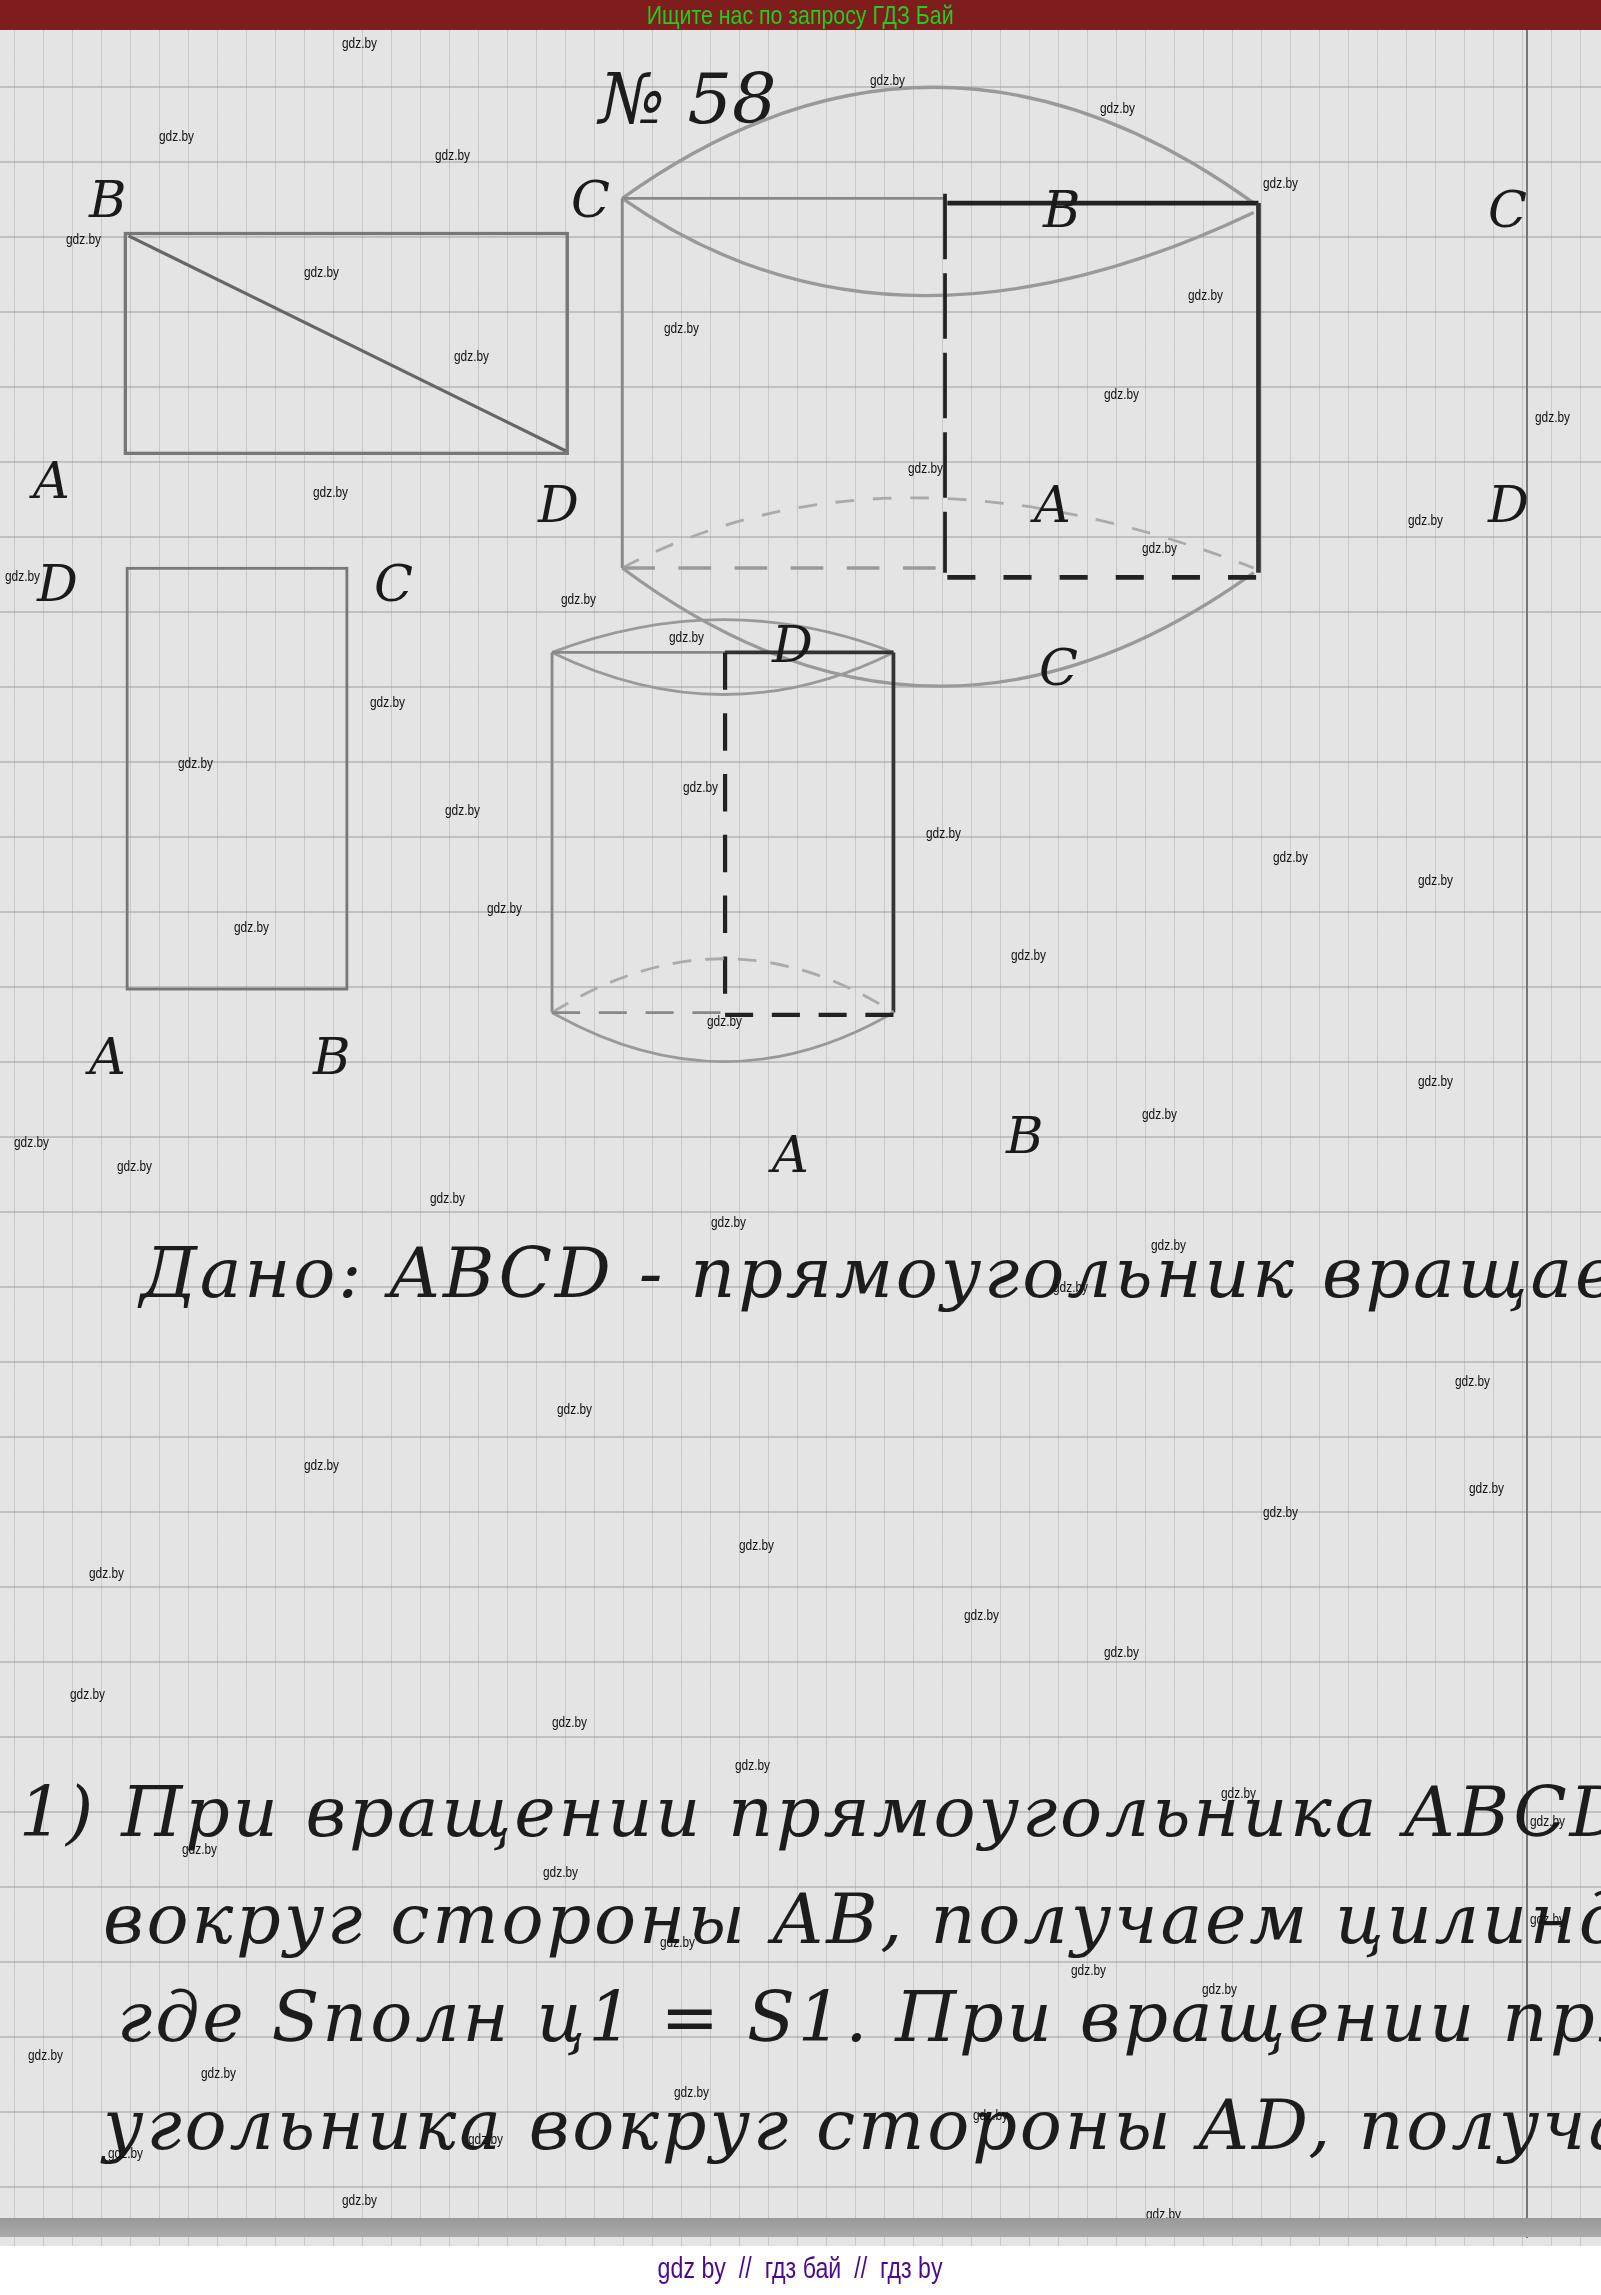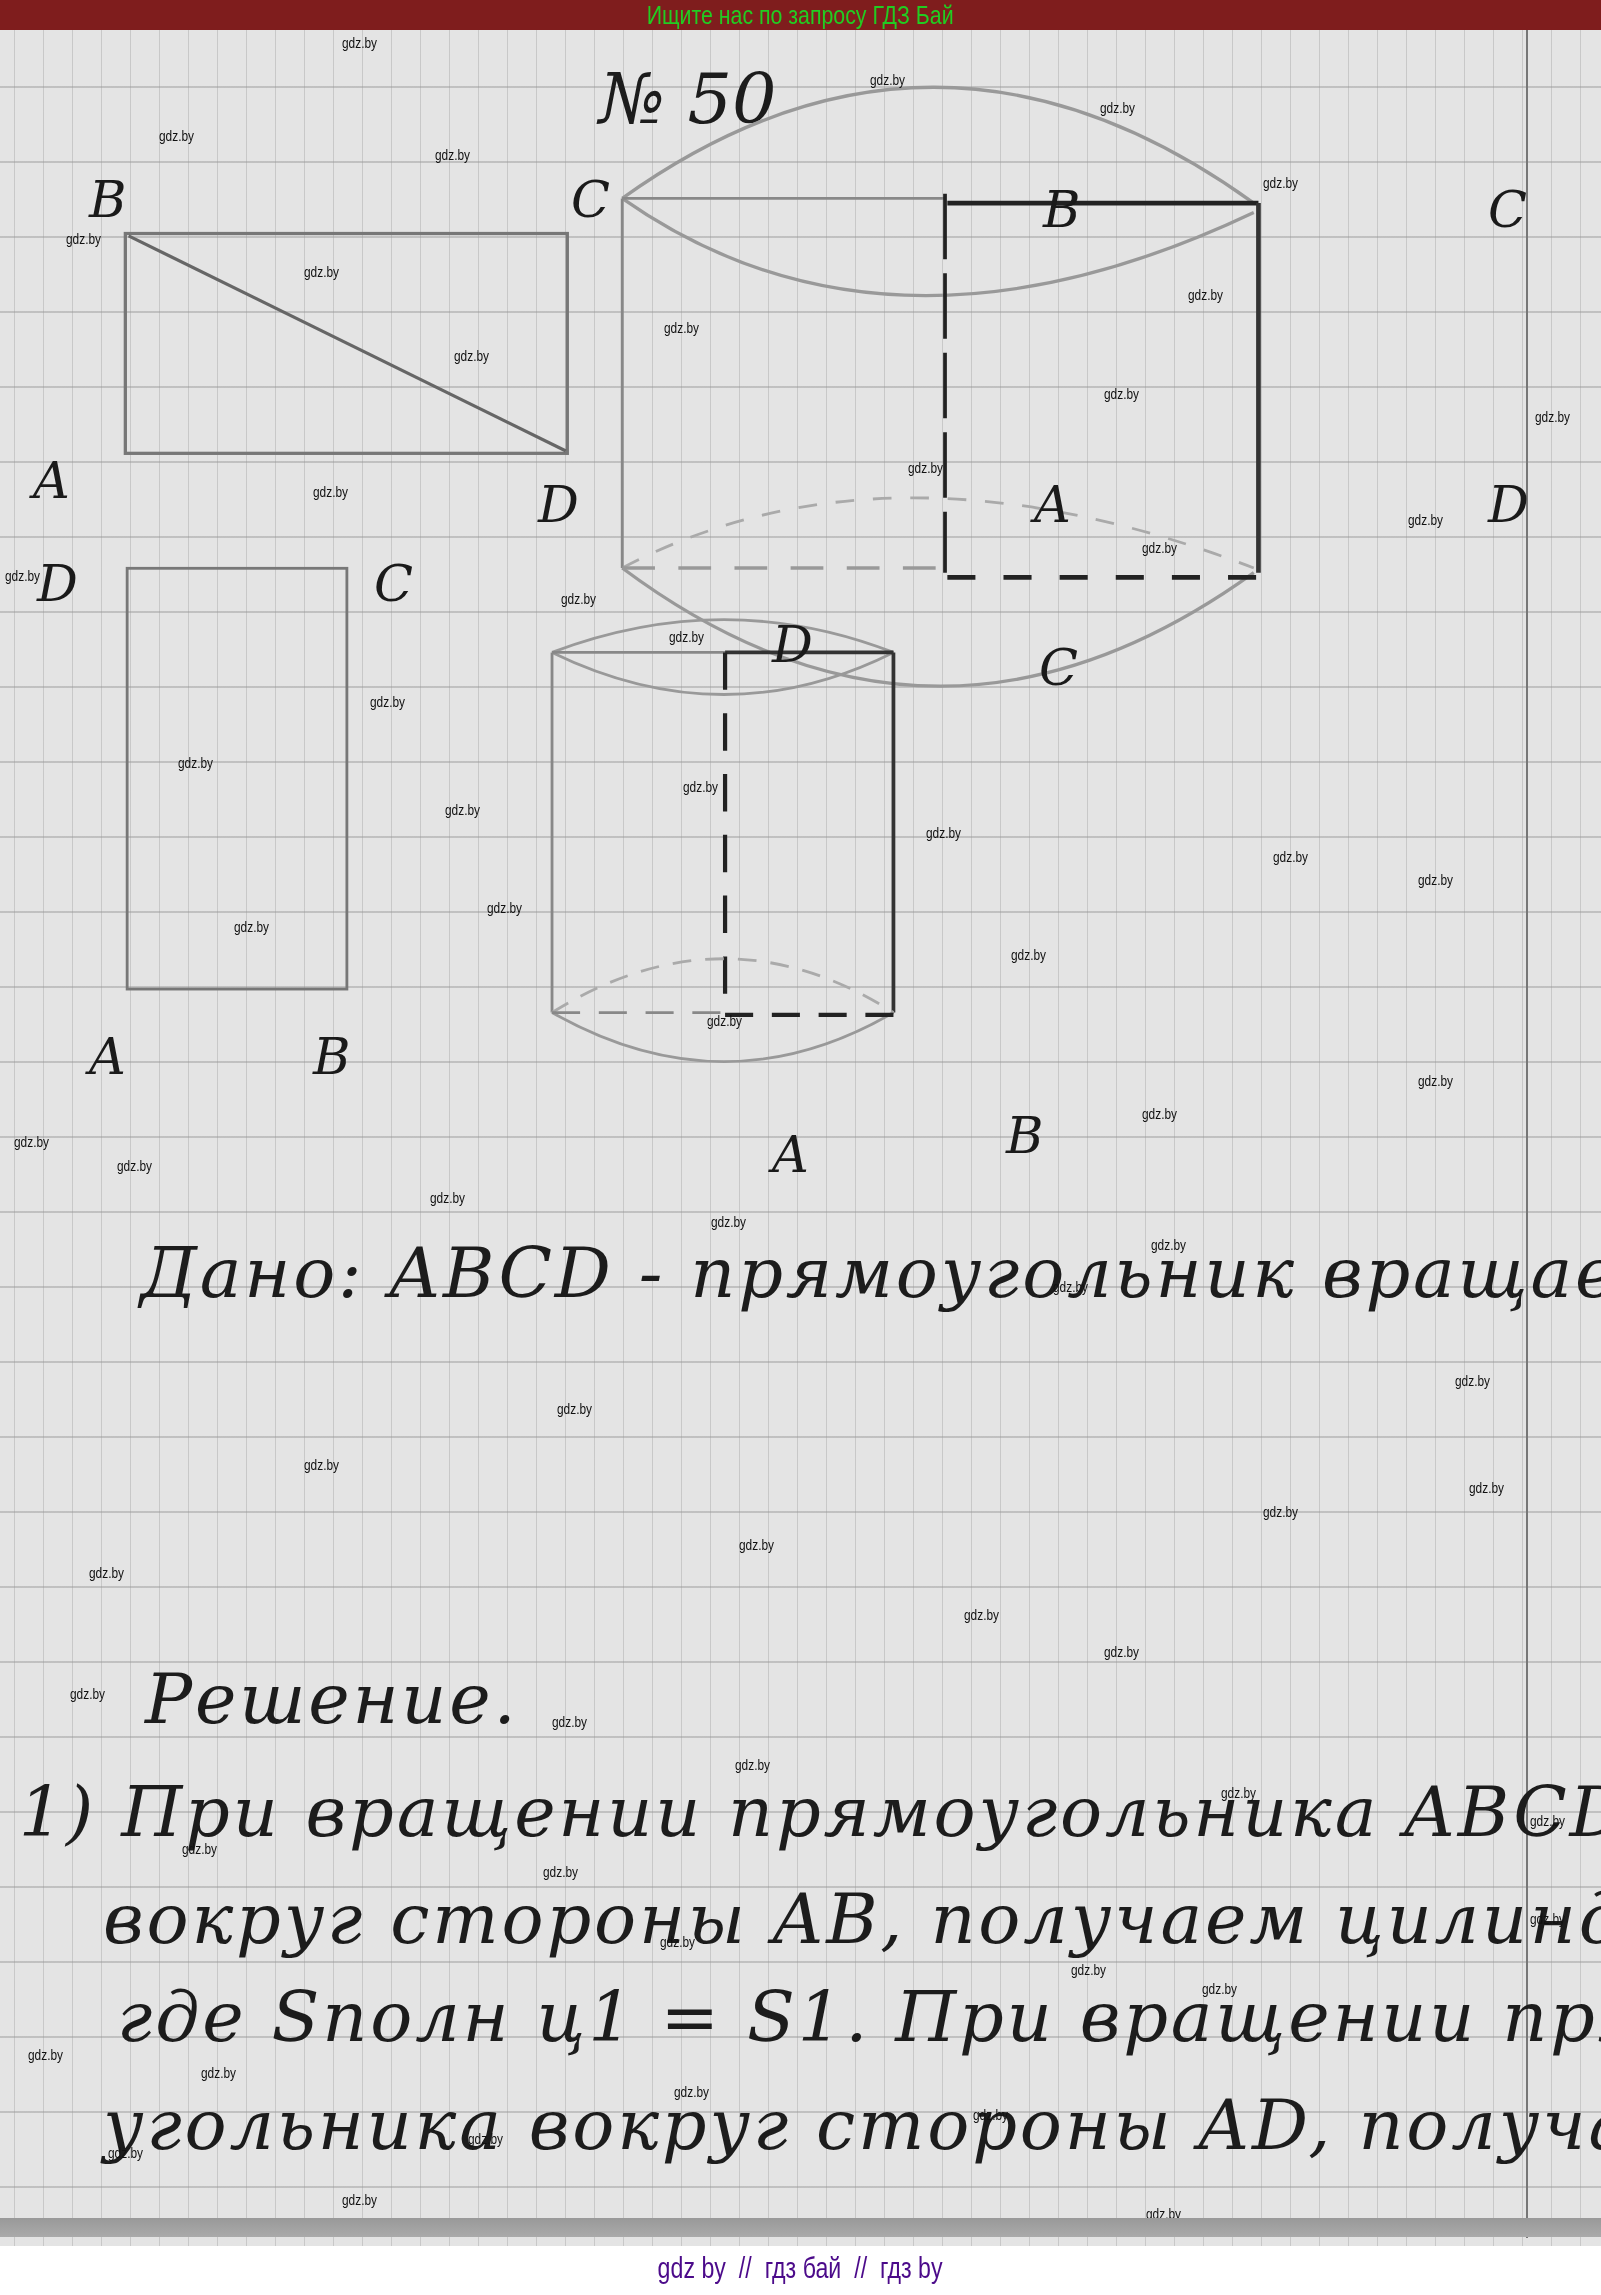--- a/index.html
+++ b/index.html
@@ -27,21 +27,21 @@
 </head>
 <body>
 
 <div class="top-banner">
   <span>Ищите нас по запросу ГДЗ Бай</span>
 </div>
 
 <div class="page">
   <div class="margin-line"></div>
 
-  <div class="hand h-title" style="left:599px;top:28px;">№ 50</div>
+  <div class="hand h-title" style="left:599px;top:28px;">№ 58</div>
 
   <svg class="fig" style="left:0;top:0;" width="608" height="538" viewBox="0 0 1300 1150">
     <rect x="268" y="435" width="945" height="470" fill="none" stroke="#777" stroke-width="7"></rect>
     <line x1="275" y1="440" x2="1210" y2="900" stroke="#666" stroke-width="7"></line>
   </svg>
   <div class="label" style="left:89px;top:140px;">B</div>
   <div class="label" style="left:571px;top:140px;">C</div>
   <div class="label" style="left:33px;top:421px;">A</div>
   <div class="label" style="left:538px;top:445px;">D</div>
 
@@ -83,21 +83,20 @@
     <path d="M30 850 Q400 1060 760 850" fill="none" stroke="#999" stroke-width="6"></path>
     <line x1="30" y1="850" x2="400" y2="850" stroke="#888" stroke-width="6" stroke-dasharray="60 40"></line>
     <line x1="400" y1="855" x2="760" y2="855" stroke="#222" stroke-width="9" stroke-dasharray="60 40"></line>
   </svg>
   <div class="label" style="left:772px;top:585px;">D</div>
   <div class="label" style="left:1039px;top:608px;">C</div>
   <div class="label" style="left:772px;top:1095px;">A</div>
   <div class="label" style="left:1006px;top:1076px;">B</div>
 
   <div class="hand h-line" style="left:140px;top:1202px;">Дано: ABCD - прямоугольник вращаем</div>
-  <div class="hand h-line" style="left:145px;top:1628px;">Решение.</div>
   <div class="hand h-line" style="left:18.7px;top:1741px;">1) При вращении прямоугольника ABCD</div>
   <div class="hand h-line" style="left:103px;top:1848px;">вокруг стороны AB, получаем цилиндр 1,</div>
   <div class="hand h-line" style="left:117px;top:1946px;">где Sполн ц1 = S1. При вращении прямо-</div>
   <div class="hand h-line" style="left:103px;top:2054px;">угольника вокруг стороны AD, получаем</div>
 
   <div class="wm" style="left:342px;top:4.7px;">gdz.by</div>
   <div class="wm" style="left:870px;top:42px;">gdz.by</div>
   <div class="wm" style="left:159px;top:98px;">gdz.by</div>
   <div class="wm" style="left:1100px;top:70px;">gdz.by</div>
   <div class="wm" style="left:435px;top:117px;">gdz.by</div>

